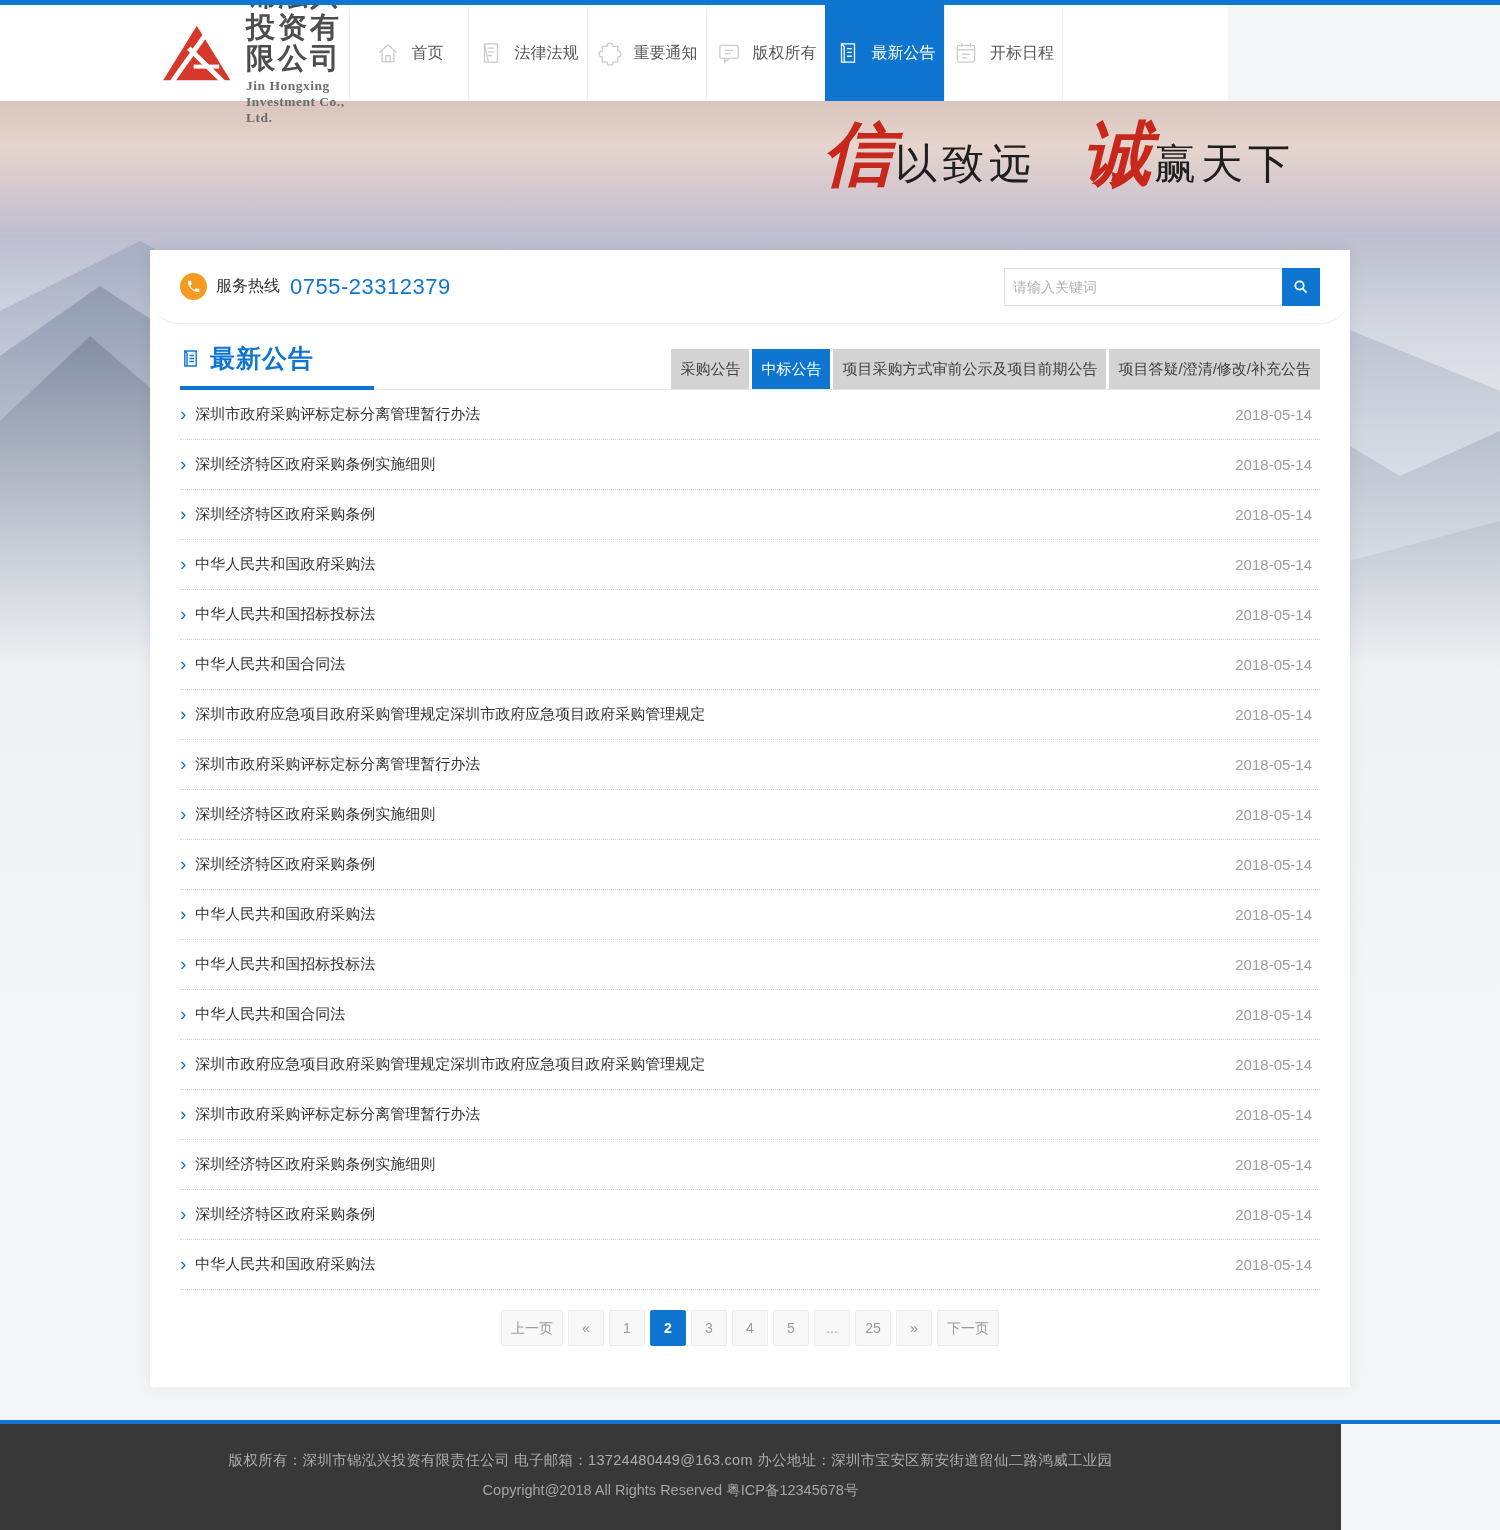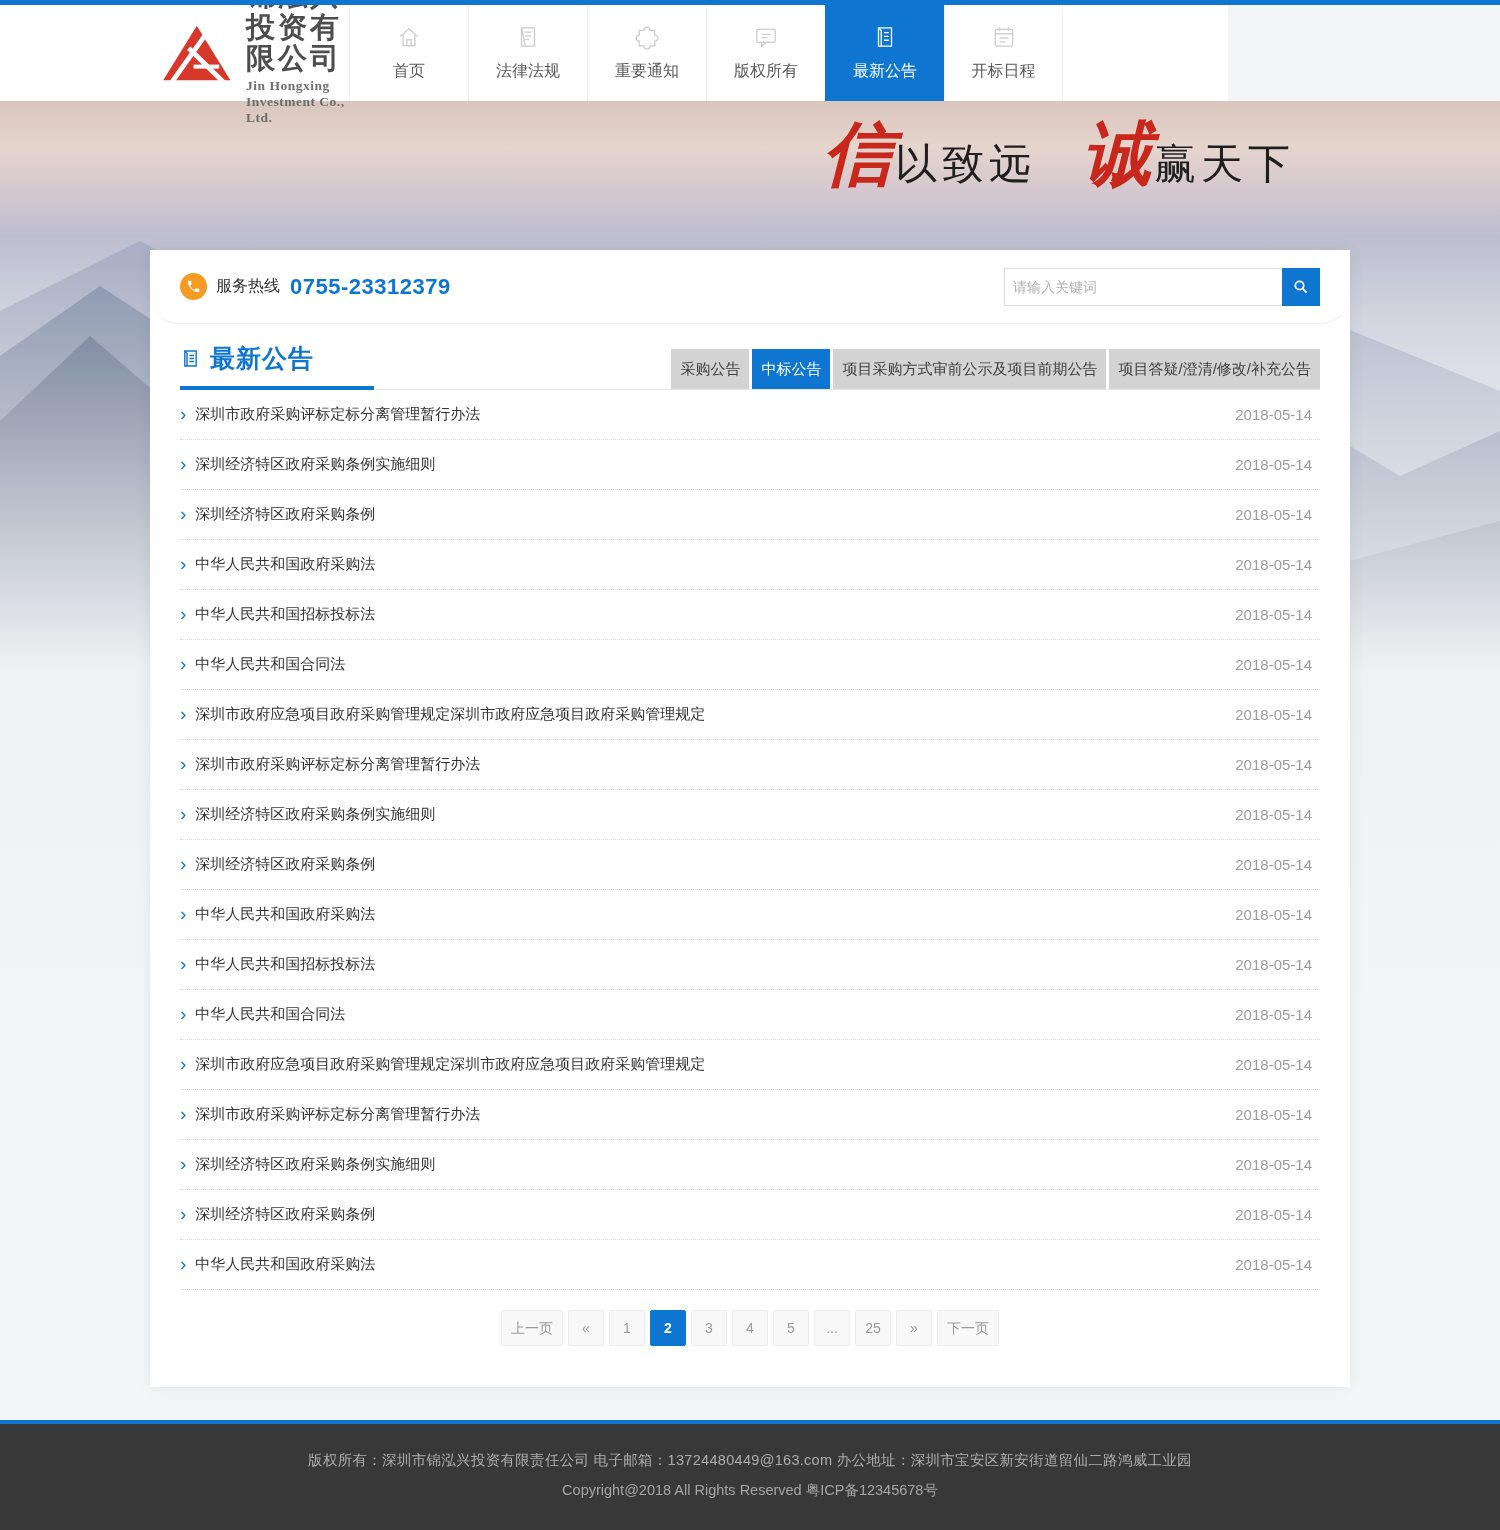--- a/index.html
+++ b/index.html
@@ -20,21 +20,21 @@
   .logo-cn {
     font-family:"Liberation Serif","DejaVu Serif",serif;
     font-size:29px; font-weight:bold; color:#4d4d4d; letter-spacing:3px; line-height:1.1;
   }
   .logo-en {
     font-family:"Liberation Serif","DejaVu Serif",serif;
     font-size:13.5px; font-weight:bold; color:#6d6d6d; letter-spacing:.5px; margin-top:3px;
   }
   .main-nav { display:flex; height:96px; margin-left:auto; margin-right:165px; }
   .nav-item {
-    width:119px; height:96px; display:flex; flex-direction:column;
+    width:119px; height:96px; display:flex; flex-direction:row;
     align-items:center; justify-content:center; gap:11px;
     border-left:1px solid #f1f1f1; cursor:pointer; background:#fff;
   }
   .nav-item:last-child { border-right:1px solid #f1f1f1; }
   .nav-ico { color:#ccc; height:26px; display:flex; align-items:center; }
   .nav-ico svg { width:26px; height:26px; stroke:currentColor; fill:none; stroke-width:1.2; }
   .nav-label { font-size:16px; color:#595959; }
   .nav-item.active { background:#0e76d1; border-color:#0e76d1; }
   .nav-item.active .nav-ico { color:#fff; }
   .nav-item.active .nav-label { color:#fff; }
@@ -62,21 +62,21 @@
     background:#fff; z-index:10; box-shadow:0 0 14px rgba(0,0,0,.07);
   }
   
   .tool-row { height:74px; display:flex; align-items:center; padding:0 30px; border-bottom:1px solid #ededed;border-radius:29px; }
   .phone-badge {
     width:27px; height:27px; border-radius:50%; background:#f59b22;
     display:flex; align-items:center; justify-content:center; margin-right:9px; flex:0 0 auto;
   }
   .phone-badge svg { width:15px; height:15px; fill:#fff; }
   .hotline-label { font-size:16px; color:#333; margin-right:10px; }
-  .hotline-number { font-size:22px; font-weight:bold; color:#0e76d1; letter-spacing:.5px; }
+  .hotline-number { font-size:22px; font-weight:normal; color:#0e76d1; letter-spacing:.5px; }
   .search-box { margin-left:auto; display:flex; }
   .search-input {
     width:278px; height:38px; border:1px solid #ddd; border-right:none;
     padding:0 8px; font-size:14px; color:#555; outline:none;
     font-family:"Liberation Sans",sans-serif;
   }
   .search-input::placeholder { color:#b3b3b3; }
   .search-btn { width:38px; height:38px; background:#0e76d1; border:none; cursor:pointer;
     display:flex; align-items:center; justify-content:center; }
   .search-btn svg { width:18px; height:18px; stroke:#fff; fill:none; stroke-width:2.4; }
@@ -107,21 +107,21 @@
   .pagination { margin-top:20px; display:flex; justify-content:center; gap:5px; }
   .pg {
     min-width:36px; height:36px; line-height:34px; text-align:center; padding:0 9px;
     background:#f8f8f8; border:1px solid #ececec; border-radius:2px;
     color:#9b9b9b; font-size:14px; cursor:pointer;
   }
   .pg.active { background:#0e76d1; border-color:#0e76d1; color:#fff; font-weight:bold; }
   
   .footer-line { position:absolute; top:1420px; left:0; width:1500px; height:4px; background:#0e76d1; z-index:20; }
   .site-footer {
-    position:absolute; top:1424px; left:0; width:1500px; height:106px;
+    position:absolute; top:1424px; left:0; width:1341px; height:106px;
     background:#383838; z-index:20; text-align:center; color:#adadad; font-size:14.5px;
   }
   .footer-l1 { padding-top:27px; letter-spacing:.3px; }
   .footer-l2 { margin-top:11px; color:#a5a5a5; }
 </style>
 </head>
 <body>
 
 <div class="topbar"></div>
 

